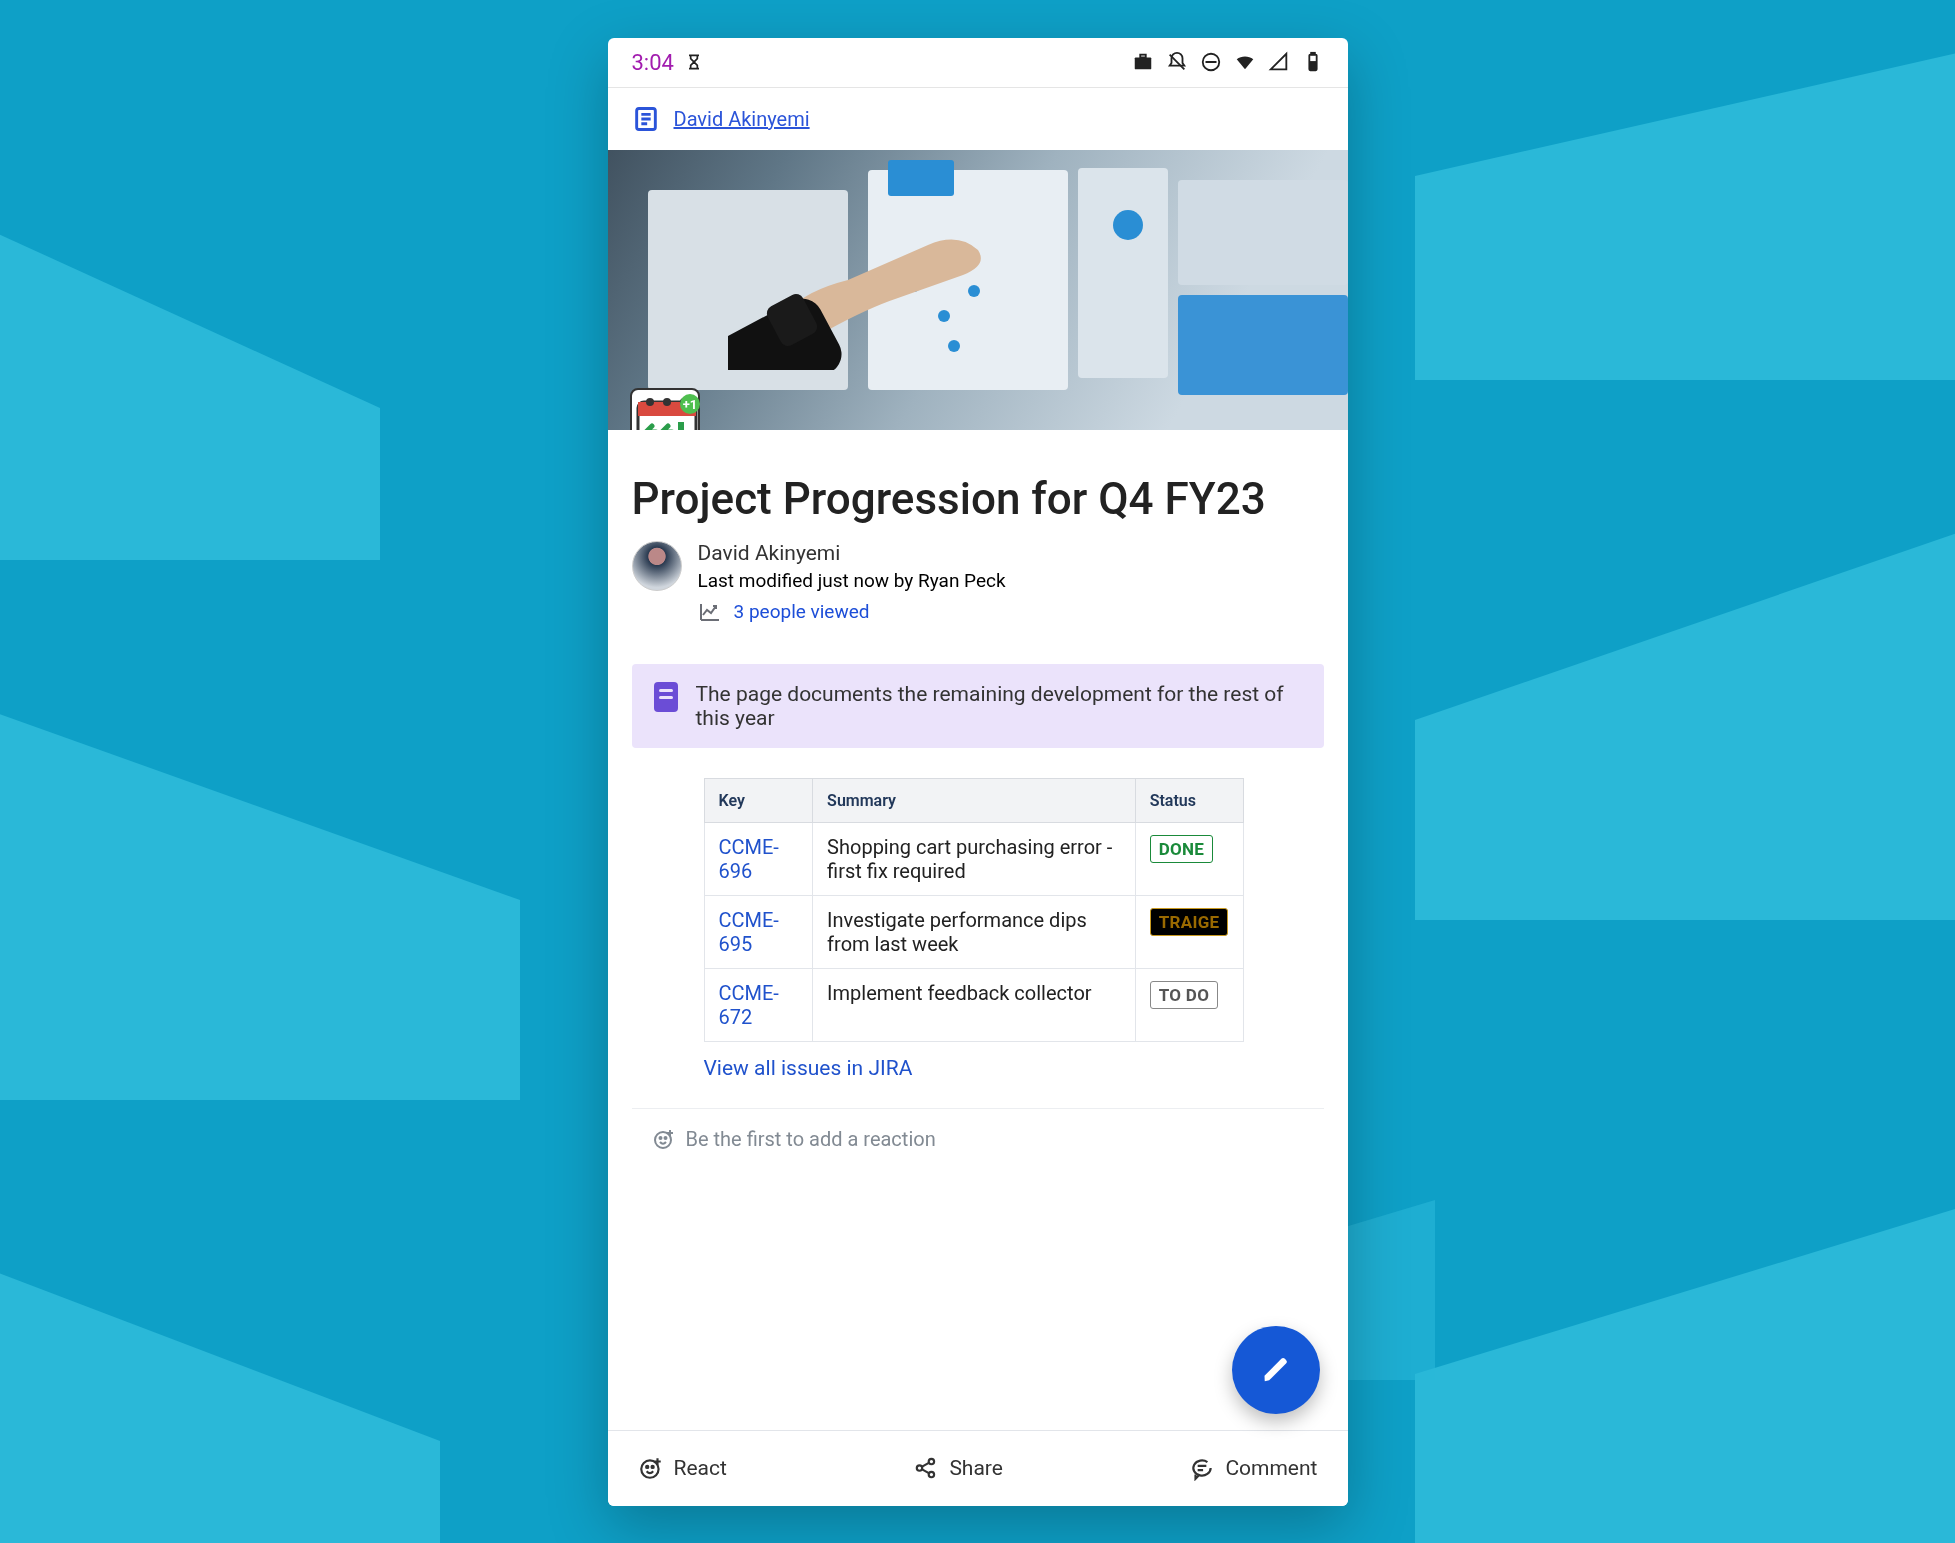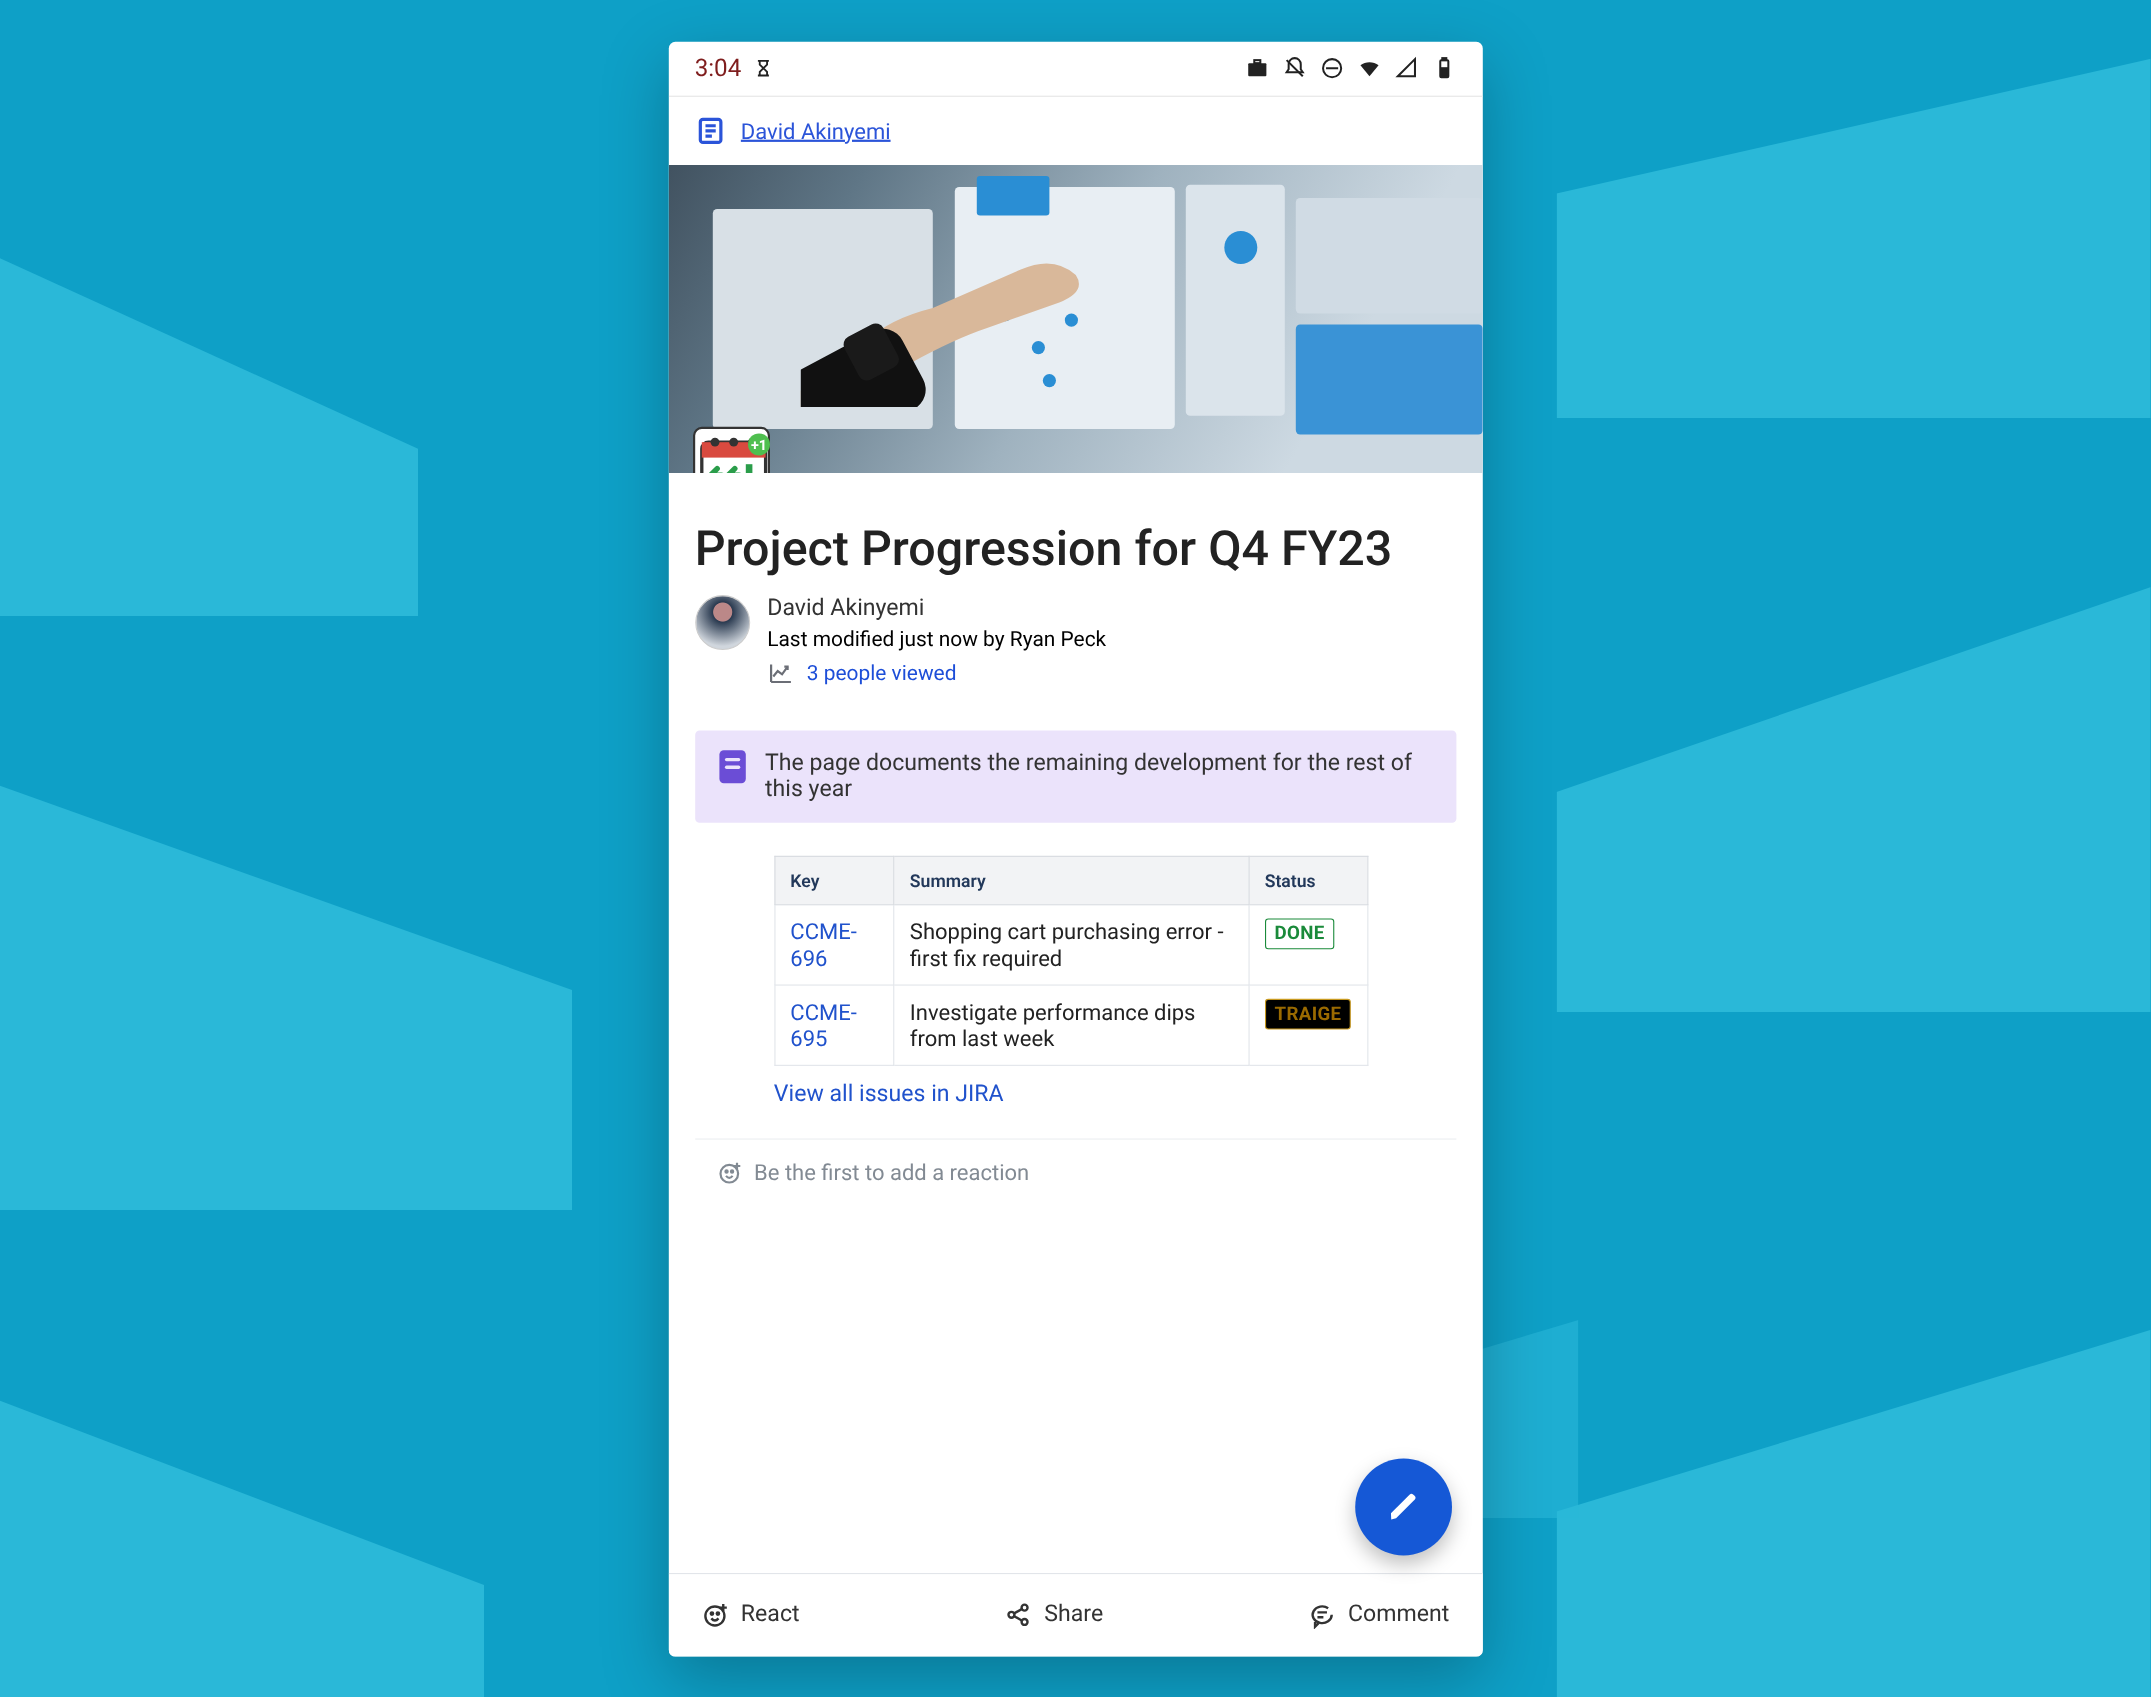--- a/index.html
+++ b/index.html
@@ -35,21 +35,21 @@
     overflow: hidden;
   }
 
   .status-bar {
     height: 50px;
     display: flex;
     align-items: center;
     justify-content: space-between;
     padding: 0 24px;
     font-size: 22px;
-    color: #7f1d1d;
+    color: #a21caf;
     border-bottom: 1px solid #e5e5e5;
   }
   .status-left { display: flex; align-items: center; gap: 10px; }
   .status-right { display: flex; align-items: center; gap: 12px; }
   .status-right svg { width: 22px; height: 22px; }
 
   .breadcrumb {
     height: 62px;
     display: flex;
     align-items: center;
@@ -292,20 +292,25 @@
             <tr>
               <td class="key"><a href="#">CCME-696</a></td>
               <td>Shopping cart purchasing error - first fix required</td>
               <td><span class="badge b-done">DONE</span></td>
             </tr>
             <tr>
               <td class="key"><a href="#">CCME-695</a></td>
               <td>Investigate performance dips from last week</td>
               <td><span class="badge b-triage">TRAIGE</span></td>
             </tr>
+            <tr>
+              <td class="key"><a href="#">CCME-672</a></td>
+              <td>Implement feedback collector</td>
+              <td><span class="badge b-todo">TO DO</span></td>
+            </tr>
           </tbody>
       </table>
       <a href="#" class="view-all">View all issues in JIRA</a>
     </div>
 
     <div class="reaction-hint">
       <svg viewBox="0 0 24 24" fill="none" stroke="#828a93" stroke-width="2">
           <circle cx="11" cy="13" r="8"></circle>
           <circle cx="8.5" cy="11" r="1" fill="#828a93"></circle>
           <circle cx="13.5" cy="11" r="1" fill="#828a93"></circle>

